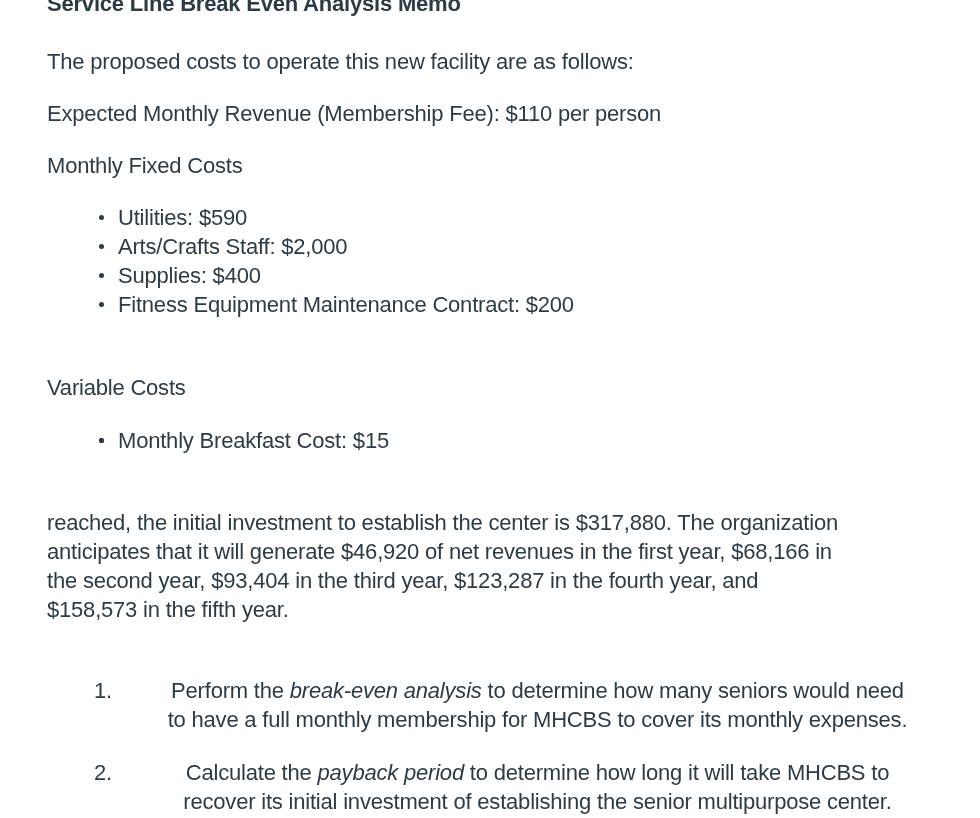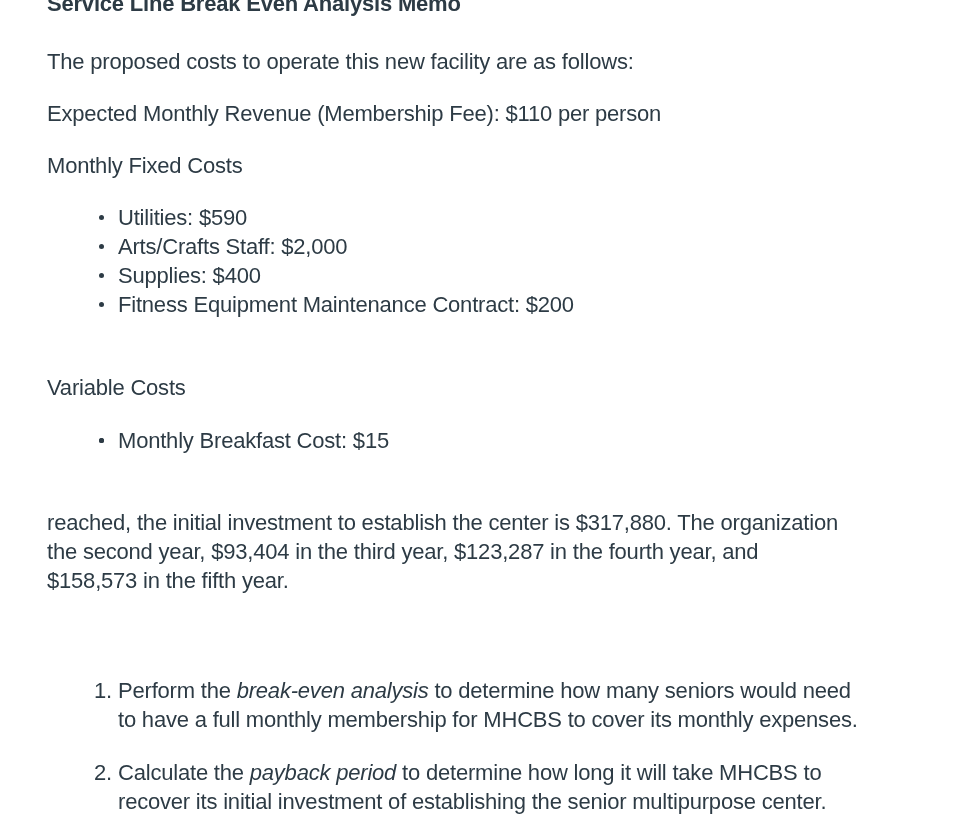--- a/index.html
+++ b/index.html
@@ -97,20 +97,21 @@
       margin-bottom: 24px;
     }
     ol.questions li .num {
       position: absolute;
       left: 47px;
       top: 0;
     }
     ol.questions li .line {
       display: block;
       white-space: nowrap;
+      text-align: center;
     }
     em { font-style: italic; }
   </style>
 </head>
 <body>
 
 <div class="page">
 
   <div class="title">Service Line Break Even Analysis Memo</div>
 
@@ -146,20 +147,21 @@
       <span class="dot"></span>
     </li>
     <li>
       <span class="dot"></span>
       <span>Monthly Breakfast Cost: $15</span>
     </li>
   </ul>
 
   <p class="p-summary">
     <span>reached, the initial investment to establish the center is $317,880. The organization</span>
+    <span>anticipates that it will generate $46,920 of net revenues in the first year, $68,166 in</span>
     <span>the second year, $93,404 in the third year, $123,287 in the fourth year, and</span>
     <span>$158,573 in the fifth year.</span>
   </p>
 
   <ol class="questions">
     <li>
       <span class="num">1.</span>
       <span class="line"><span>Perform the </span><em>break-even analysis</em><span> to determine how many seniors would need</span></span>
       <span class="line">to have a full monthly membership for MHCBS to cover its monthly expenses.</span>
     </li>

